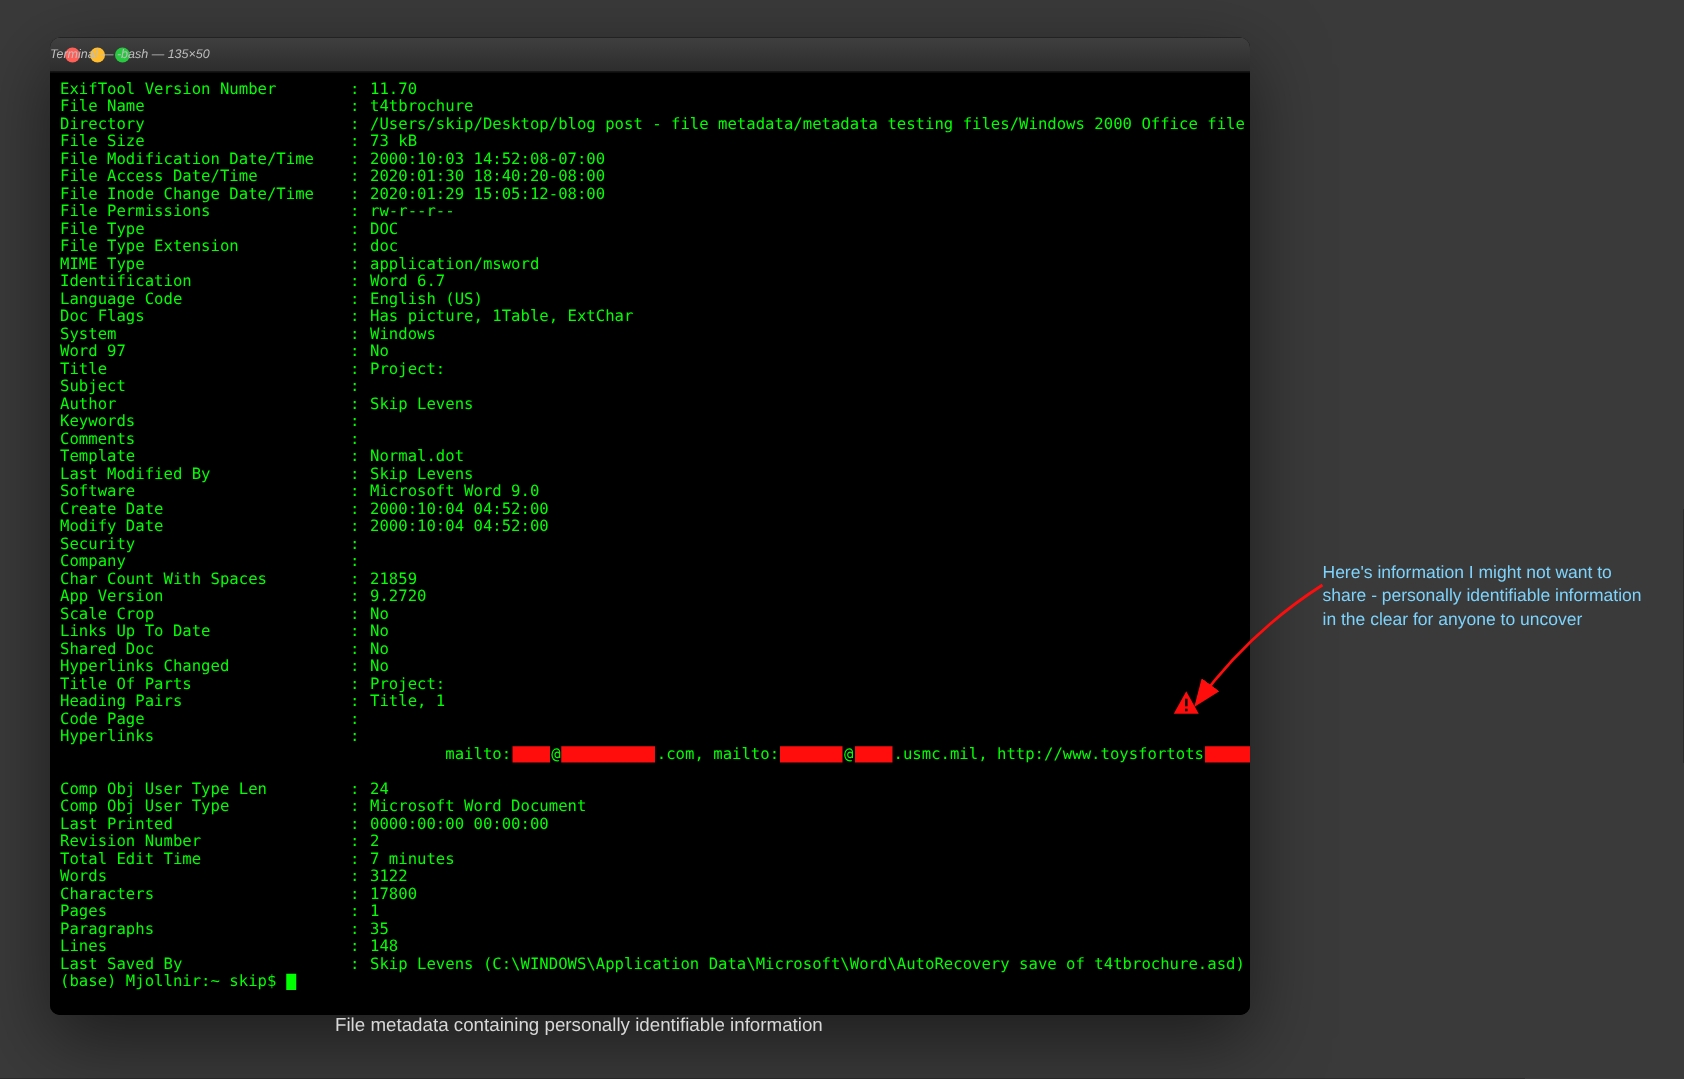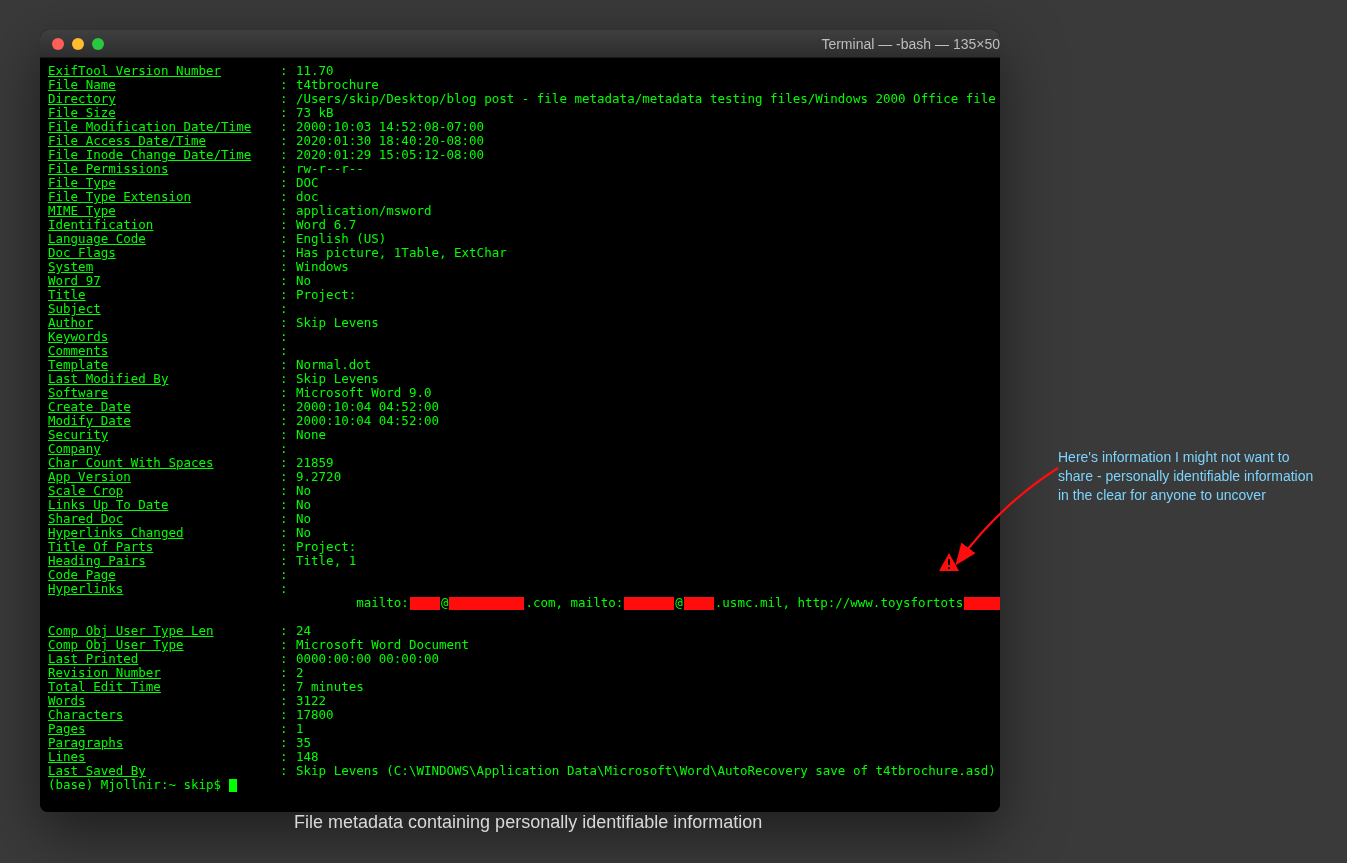--- a/index.html
+++ b/index.html
@@ -38,38 +38,39 @@
     width: 12px;
     height: 12px;
     border-radius: 50%;
   }
   .light.red { background: #ff5f57; }
   .light.yellow { background: #febc2e; }
   .light.green { background: #28c840; }
   .title-text {
     position: absolute;
     left: 0; right: 0;
-    text-align: right;
+    text-align: left;
     color: #bdbdbd;
-    font-size: 14px;
+    font-size: 10px;
     pointer-events: none;
+    font-style: italic;
   }
   .term-body {
     padding: 6px 8px 20px 8px;
     font-family: "Menlo", "Consolas", monospace;
     font-size: 12.5px;
     line-height: 14px;
     color: #00ff00;
     background: #000;
   }
   .row {
     display: flex;
     white-space: pre;
   }
-  .key { min-width: 232px; text-decoration: underline; }
+  .key { min-width: 232px; }
   .colon { min-width: 16px; }
   .val { flex: 1; min-width: 0; }
   .redact {
     background: #ff0d0d;
     display: inline-block;
     height: 13px;
     vertical-align: middle;
     margin: 0 1px;
   }
   .prompt-line { white-space: pre; }
@@ -100,24 +101,24 @@
   .warn-icon {
     position: absolute;
     left: 938px;
     top: 552px;
     color: #ff0d0d;
     font-size: 18px;
     pointer-events: none;
   }
   .caption {
     position: absolute;
-    left: 294px;
+    left: 268px;
     top: 812px;
     color: #d8d8d8;
-    font-size: 18px;
+    font-size: 15px;
   }
 </style>
 </head>
 <body>
 
 <div class="terminal-window">
   <div class="titlebar">
     <div class="traffic-lights">
       <div class="light red"></div>
       <div class="light yellow"></div>
@@ -146,21 +147,21 @@
         <div class="row"><span class="key">Title</span><span class="colon">: </span><span class="val">Project:</span></div>
         <div class="row"><span class="key">Subject</span><span class="colon">: </span><span class="val"></span></div>
         <div class="row"><span class="key">Author</span><span class="colon">: </span><span class="val">Skip Levens</span></div>
         <div class="row"><span class="key">Keywords</span><span class="colon">: </span><span class="val"></span></div>
         <div class="row"><span class="key">Comments</span><span class="colon">: </span><span class="val"></span></div>
         <div class="row"><span class="key">Template</span><span class="colon">: </span><span class="val">Normal.dot</span></div>
         <div class="row"><span class="key">Last Modified By</span><span class="colon">: </span><span class="val">Skip Levens</span></div>
         <div class="row"><span class="key">Software</span><span class="colon">: </span><span class="val">Microsoft Word 9.0</span></div>
         <div class="row"><span class="key">Create Date</span><span class="colon">: </span><span class="val">2000:10:04 04:52:00</span></div>
         <div class="row"><span class="key">Modify Date</span><span class="colon">: </span><span class="val">2000:10:04 04:52:00</span></div>
-        <div class="row"><span class="key">Security</span><span class="colon">: </span><span class="val">None</span></div>
+        <div class="row"><span class="key">Security</span><span class="colon">: </span></div>
         <div class="row"><span class="key">Company</span><span class="colon">: </span><span class="val"></span></div>
         <div class="row"><span class="key">Char Count With Spaces</span><span class="colon">: </span><span class="val">21859</span></div>
         <div class="row"><span class="key">App Version</span><span class="colon">: </span><span class="val">9.2720</span></div>
         <div class="row"><span class="key">Scale Crop</span><span class="colon">: </span><span class="val">No</span></div>
         <div class="row"><span class="key">Links Up To Date</span><span class="colon">: </span><span class="val">No</span></div>
         <div class="row"><span class="key">Shared Doc</span><span class="colon">: </span><span class="val">No</span></div>
         <div class="row"><span class="key">Hyperlinks Changed</span><span class="colon">: </span><span class="val">No</span></div>
         <div class="row"><span class="key">Title Of Parts</span><span class="colon">: </span><span class="val">Project:</span></div>
         <div class="row"><span class="key">Heading Pairs</span><span class="colon">: </span><span class="val">Title, 1</span></div>
         <div class="row"><span class="key">Code Page</span><span class="colon">: </span></div>

